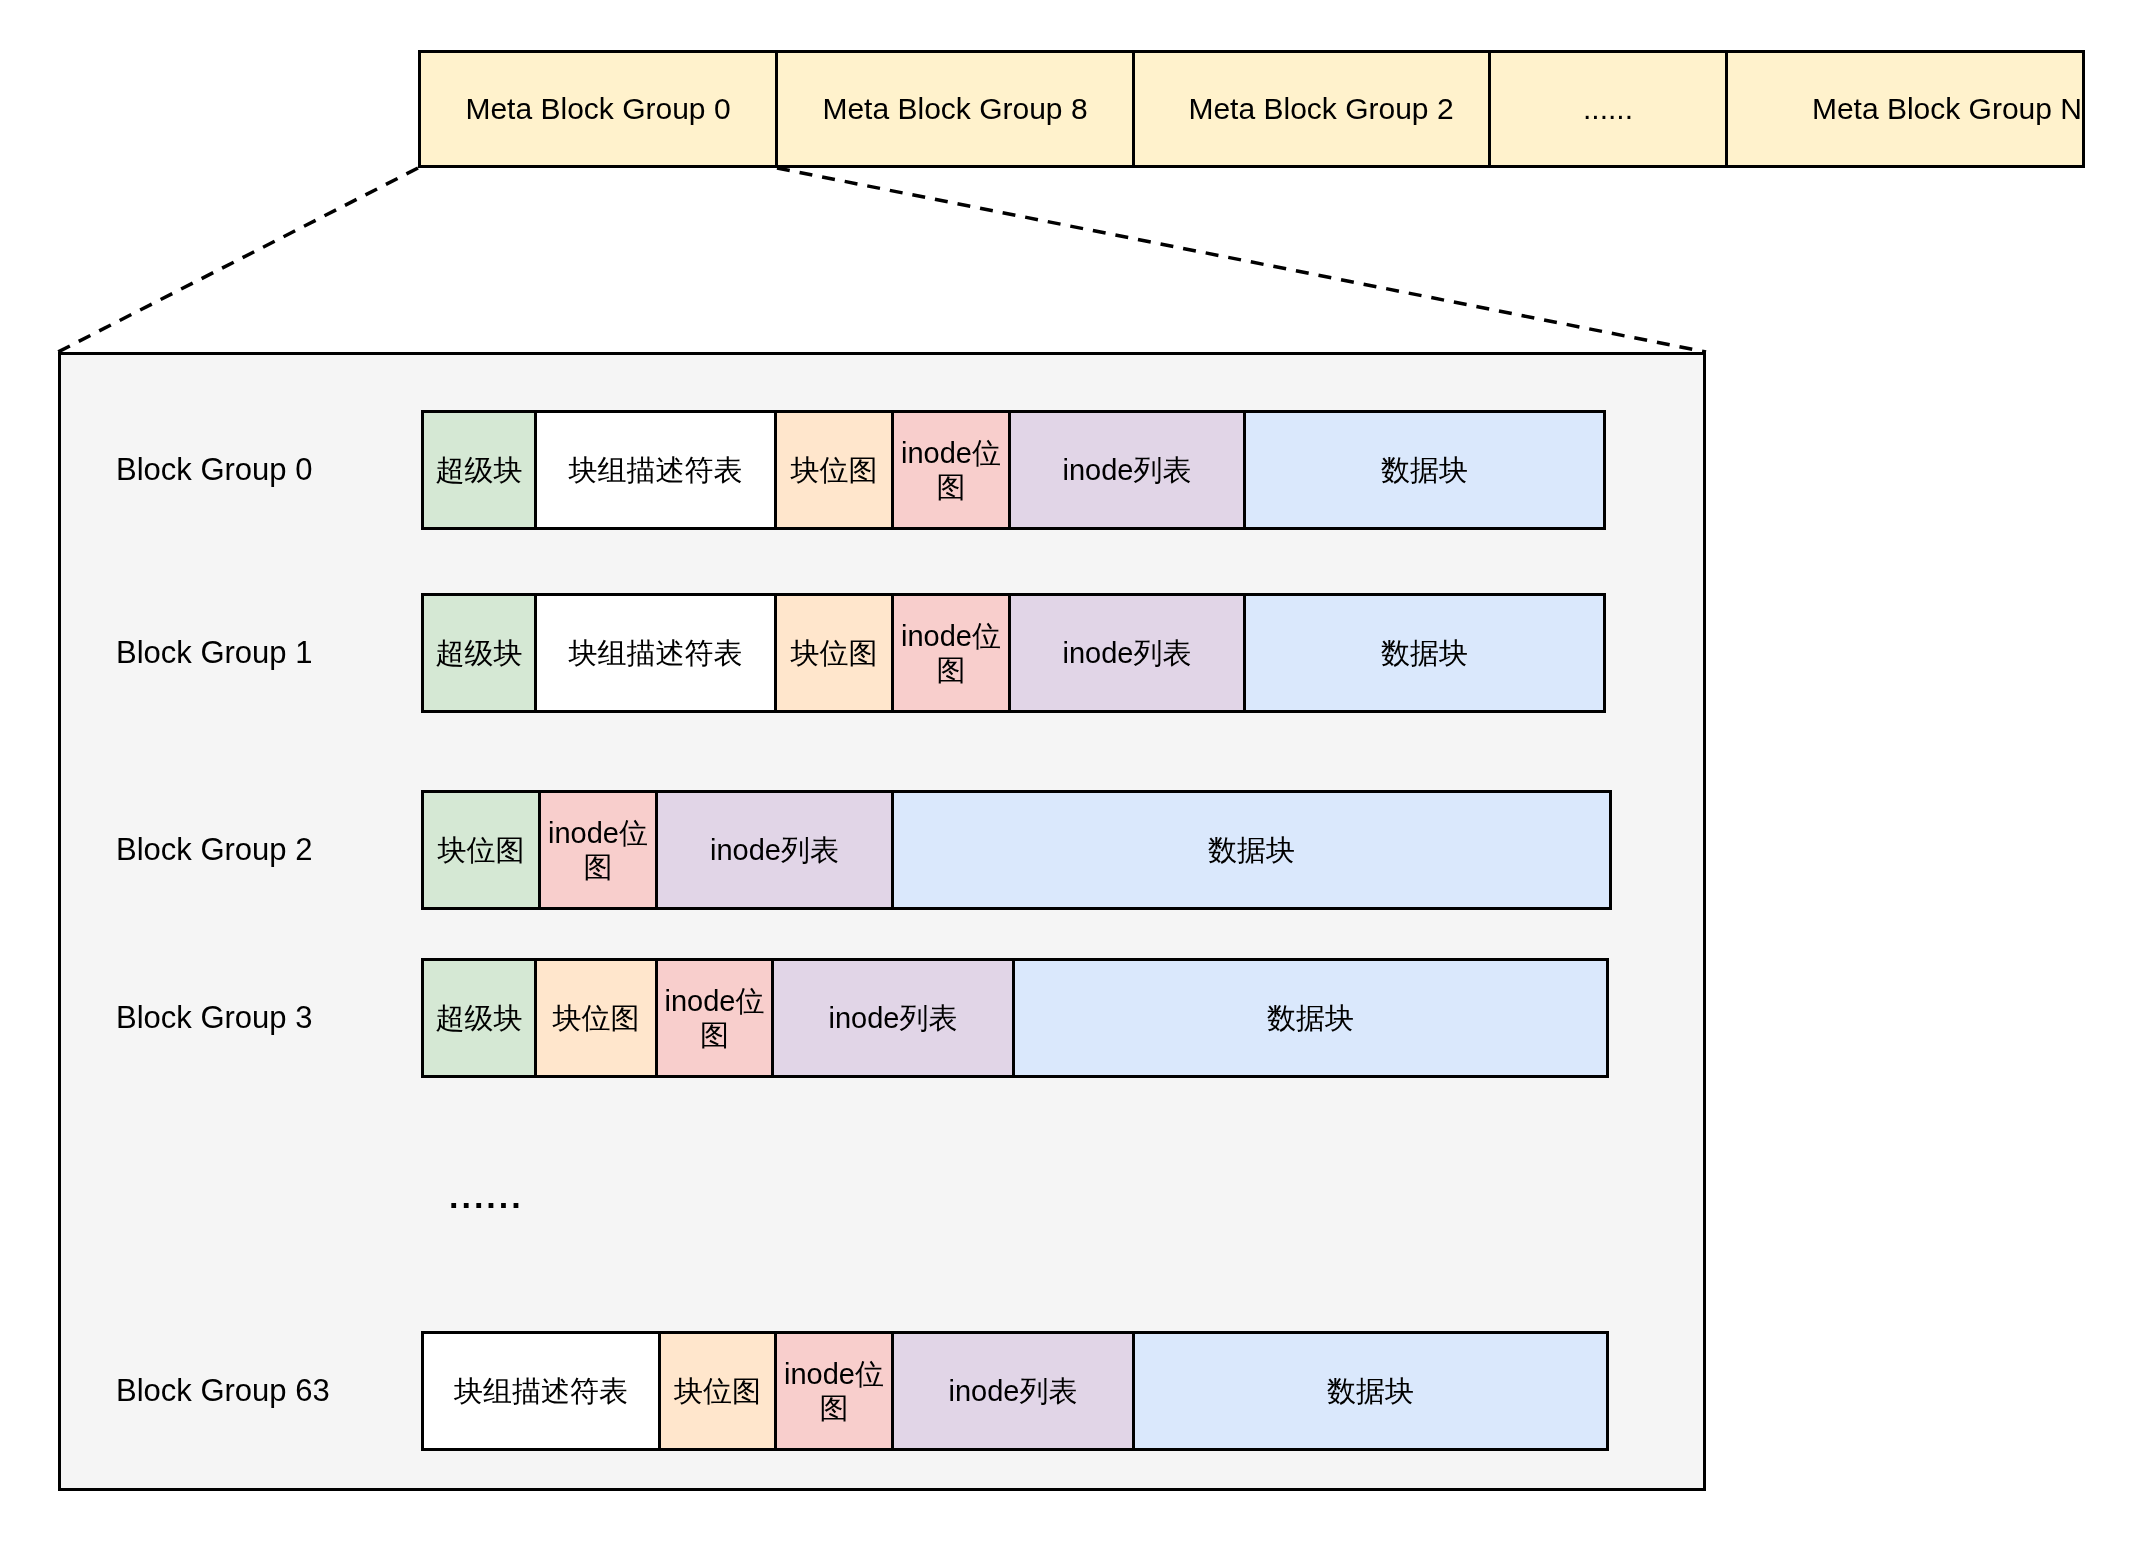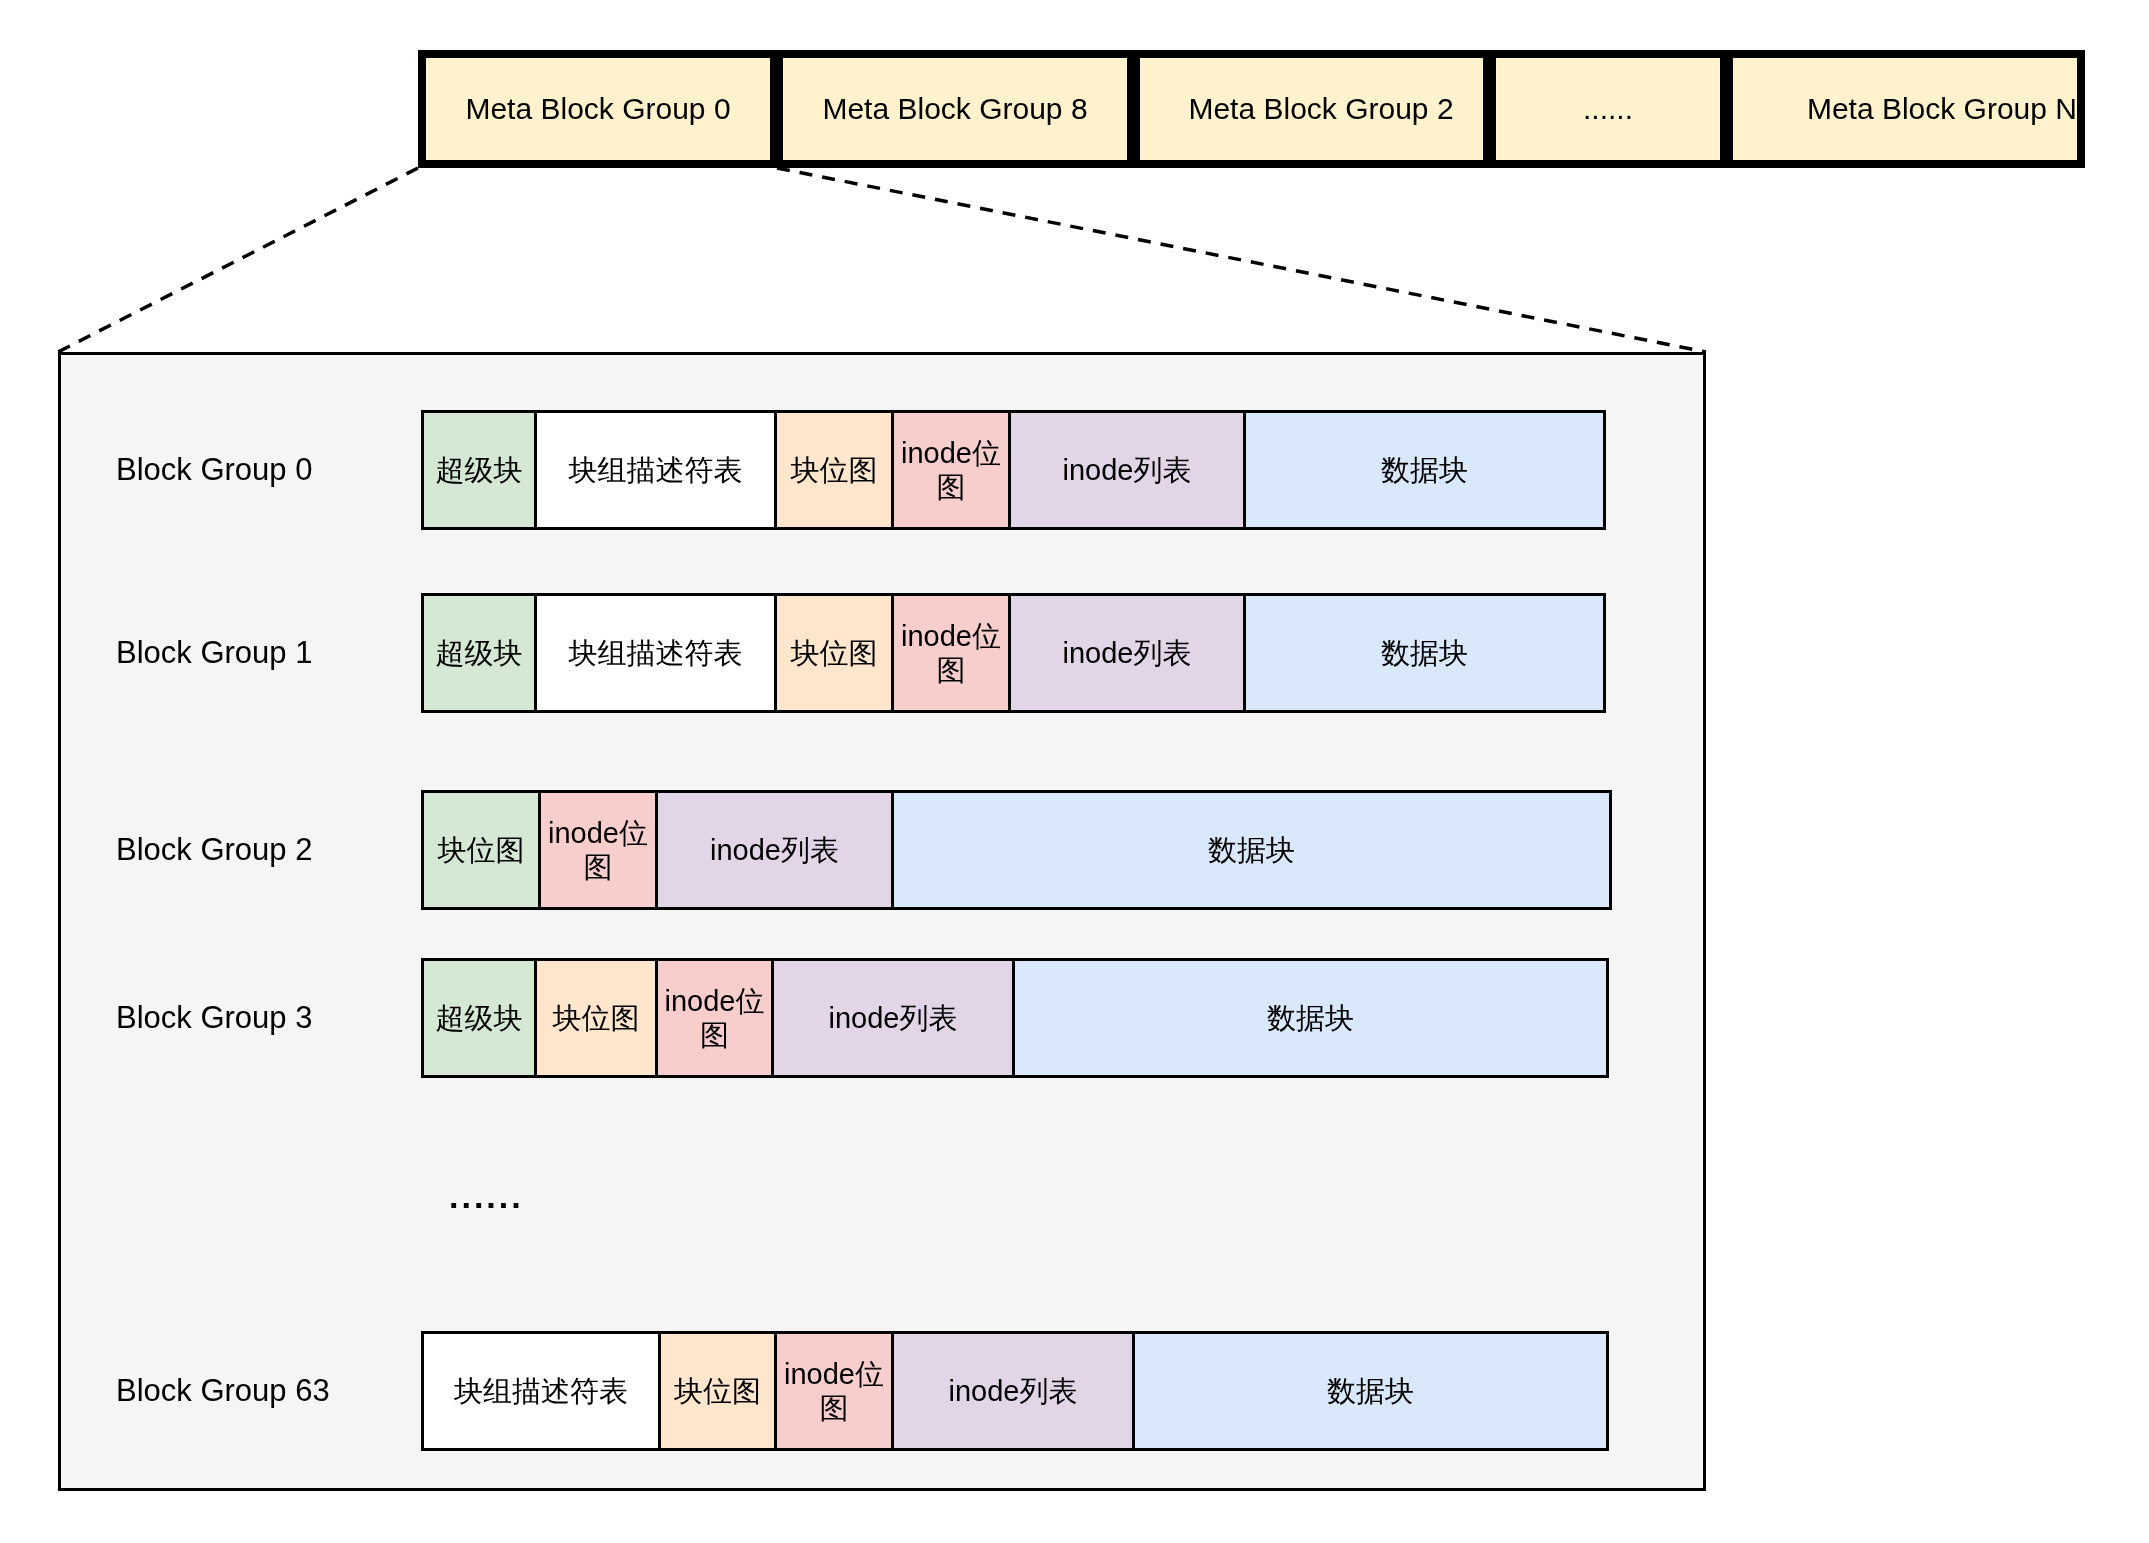--- a/index.html
+++ b/index.html
@@ -2,21 +2,21 @@
 <html><head>
 <meta charset="utf-8">
 <style>
   html,body{margin:0;padding:0;background:#ffffff;}
   .canvas{
     position:relative;width:2149px;height:1543px;background:#ffffff;
     font-family:"Liberation Sans","DejaVu Sans",sans-serif;color:#000;overflow:hidden;
   }
   .meta-row{position:absolute;left:418px;top:50px;height:118px;display:flex;}
   .meta-cell{
-    height:118px;border:8px solid #737373;margin-left:-3px;box-sizing:border-box;
+    height:118px;border:3px solid #737373;margin-left:-3px;box-sizing:border-box;
     display:flex;align-items:center;justify-content:center;font-size:30px;
   }
   .meta-cell:first-child{margin-left:0;}
   .connectors{position:absolute;left:0;top:0;width:2149px;height:1543px;pointer-events:none;}
   .detail-box{
     position:absolute;left:58px;top:352px;width:1648px;height:1139px;
     background:#F5F5F5;border:3px solid #000;box-sizing:border-box;
   }
   .bg-row{position:absolute;left:0;width:100%;height:96px;}
   .bg-label{

